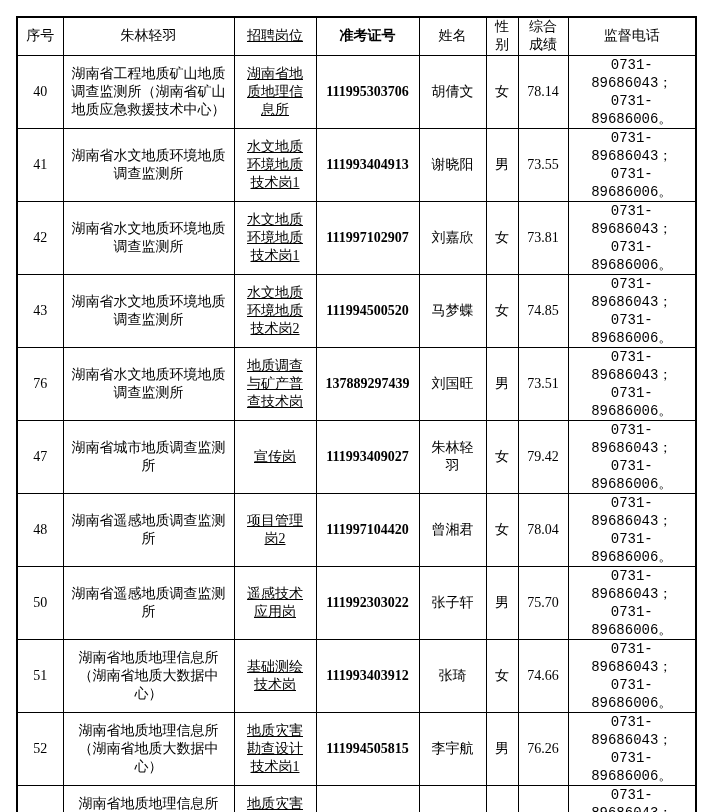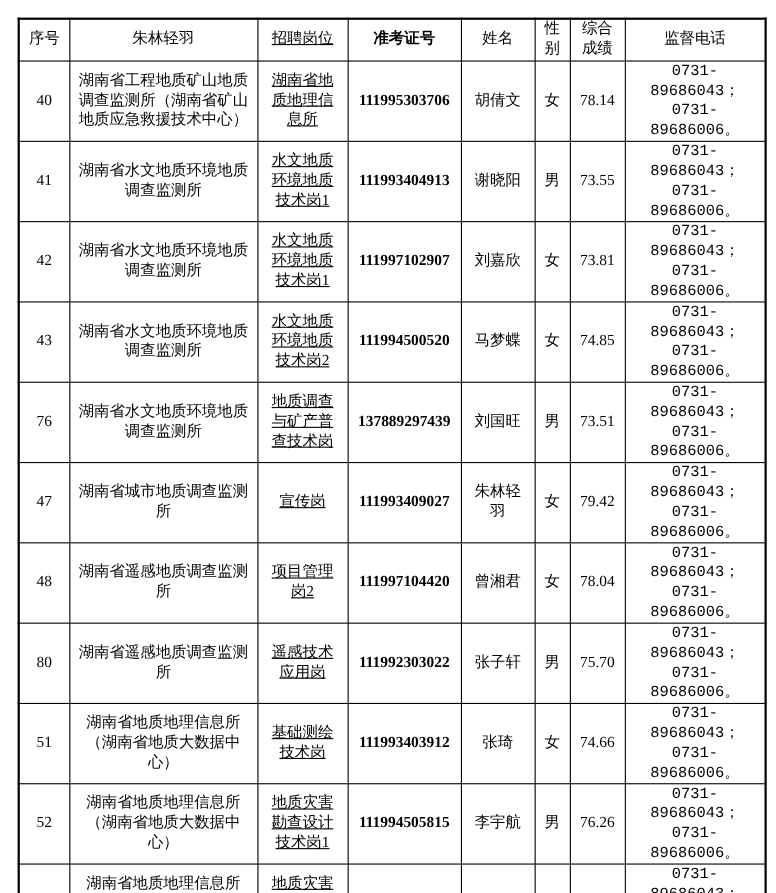--- a/index.html
+++ b/index.html
@@ -140,21 +140,21 @@
           <td class="c0">48</td>
           <td class="c1">湖南省遥感地质调查监测所</td>
           <td class="c2">项目管理岗2</td>
           <td class="c3">111997104420</td>
           <td class="c4">曾湘君</td>
           <td class="c5">女</td>
           <td class="c6">78.04</td>
           <td class="c7">0731-89686043；0731-89686006。</td>
         </tr>
         <tr>
-          <td class="c0">80</td>
+          <td class="c0">50</td>
           <td class="c1">湖南省遥感地质调查监测所</td>
           <td class="c2">遥感技术应用岗</td>
           <td class="c3">111992303022</td>
           <td class="c4">张子轩</td>
           <td class="c5">男</td>
           <td class="c6">75.70</td>
           <td class="c7">0731-89686043；0731-89686006。</td>
         </tr>
         <tr>
           <td class="c0">51</td>

